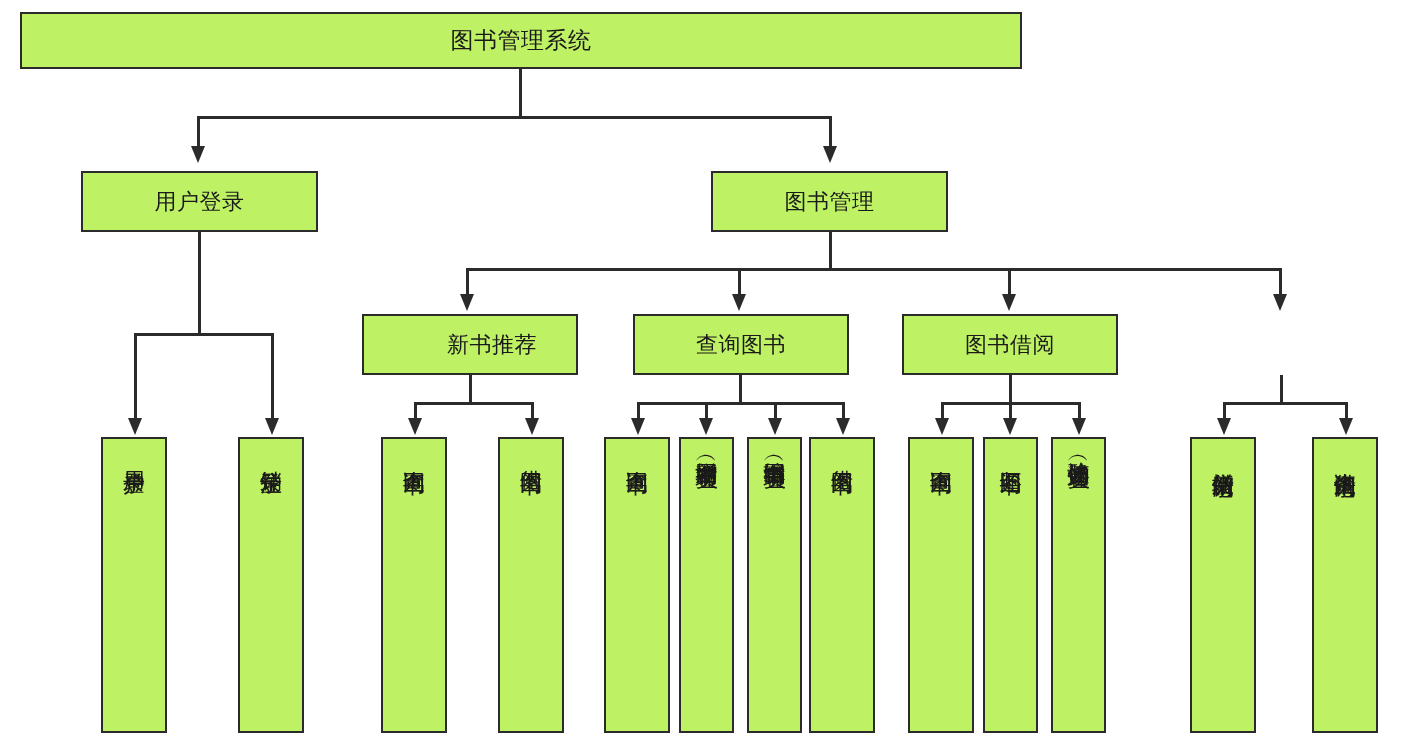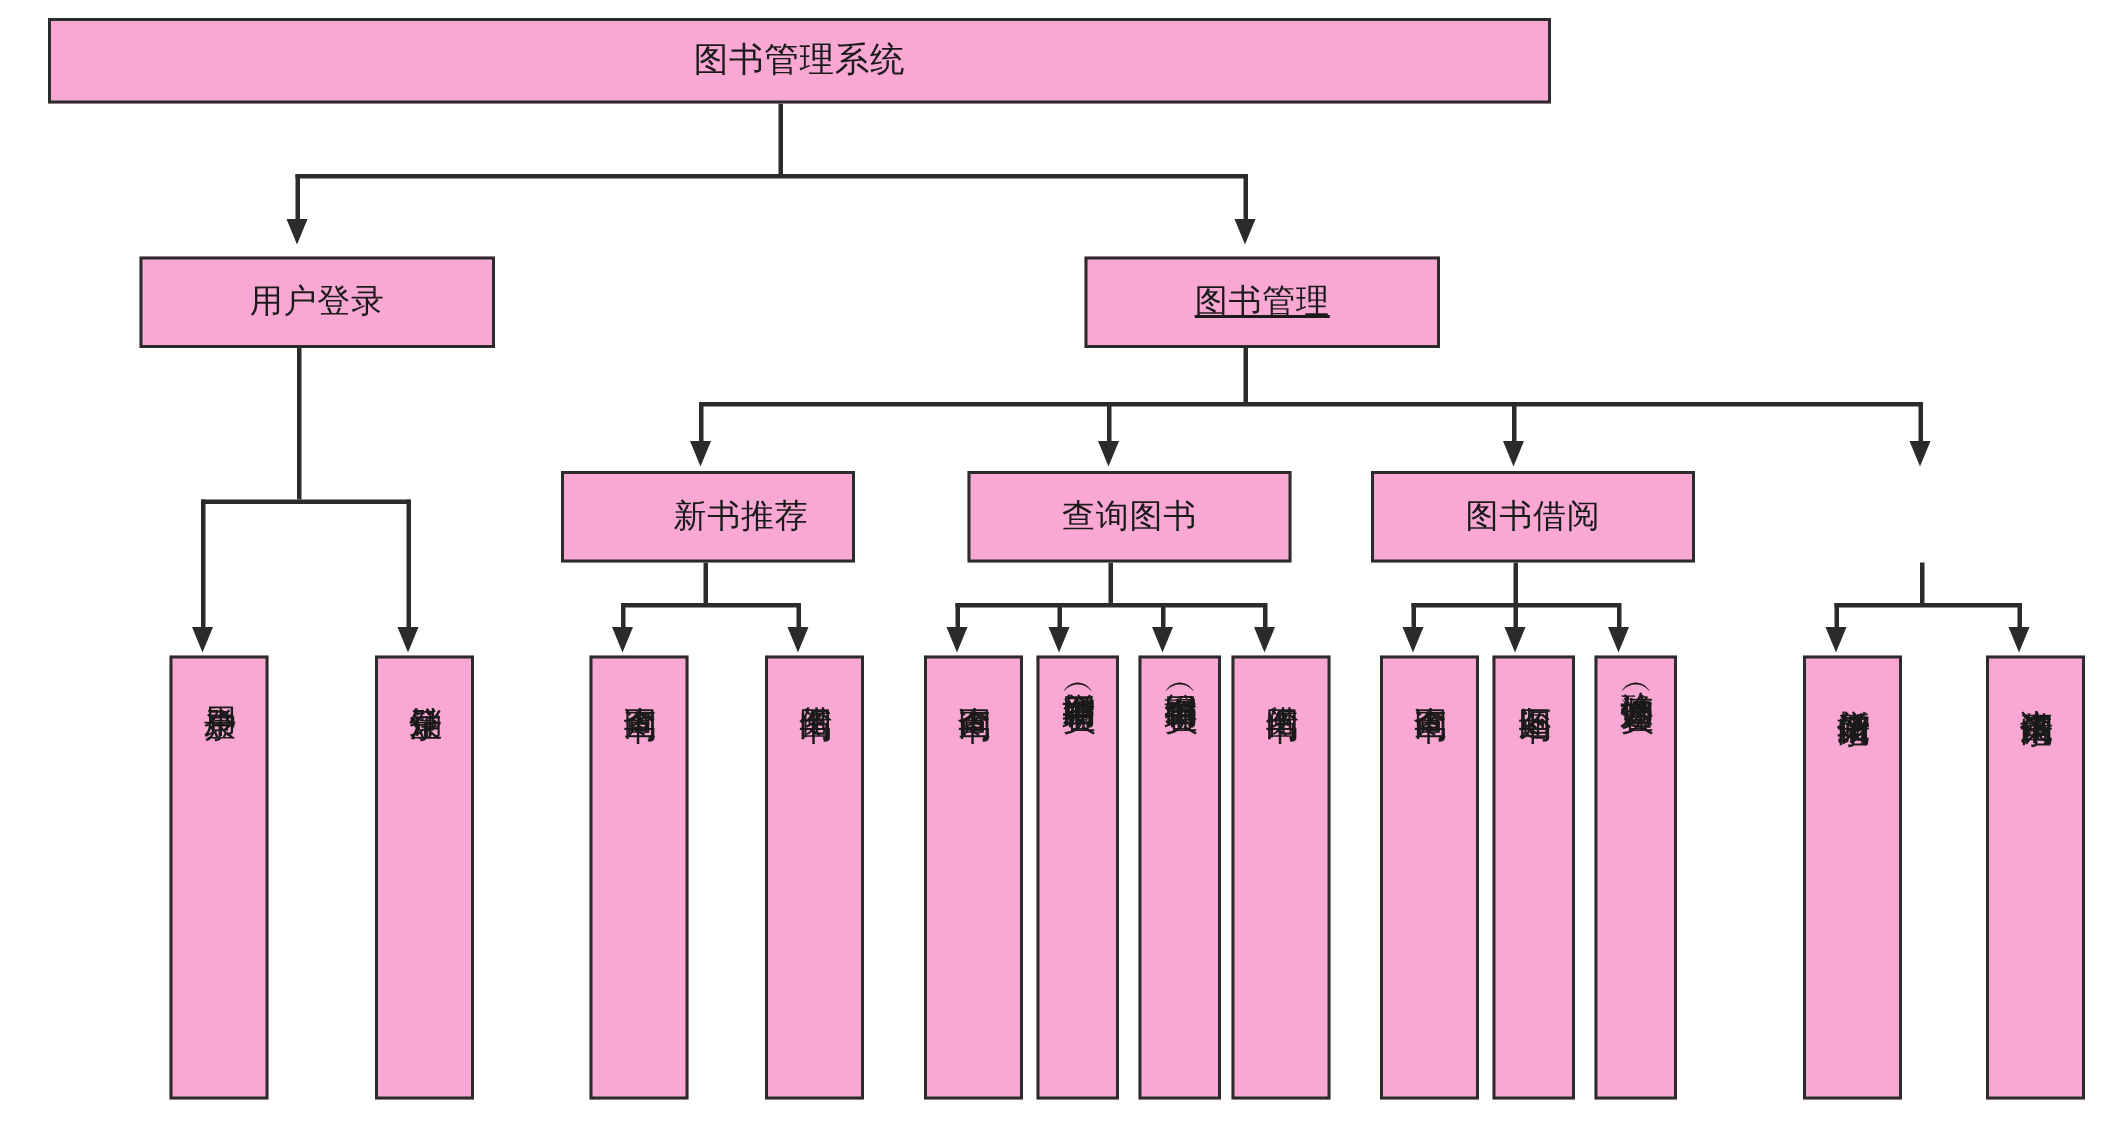--- a/index.html
+++ b/index.html
@@ -14,27 +14,26 @@
     position: relative;
     width: 1405px;
     height: 747px;
     background: #ffffff;
     overflow: hidden;
   }
   .node {
     position: absolute;
     box-sizing: border-box;
     border: 2.5px solid #2b2b2b;
-    background: #f9a8d4;
+    background: #bef264;
     color: #1a1a1a;
     display: flex;
     align-items: center;
     justify-content: center;
     z-index: 3;
-    margin-left: 12px;
   }
   .node .label {
     font-size: 22px;
     line-height: 1.05;
     white-space: nowrap;
     letter-spacing: 0.5px;
   }
   
   .n-root { left: 20px; top: 12px; width: 1002px; height: 57px; }
   .n-root .label { font-size: 23px; }
@@ -156,25 +155,25 @@
   <div class="arrow" style="left:1217px; top:418px;"></div>
   <div class="arrow" style="left:1339px; top:418px;"></div>
 
   <div class="node n-root">
     <span class="label">图书管理系统</span>
   </div>
 
   <div class="node n-l2" style="left:81px; top:171px; width:237px;">
     <span class="label">用户登录</span>
   </div>
-  <div class="node n-l2" style="left:711px; top:171px; width:237px;text-decoration:underline;">
+  <div class="node n-l2" style="left:711px; top:171px; width:237px;">
     <span class="label">图书管理</span>
   </div>
 
-  <div class="node n-l3" style="left:362px; top:314px; width:196px;padding-left:44px;">
+  <div class="node n-l3" style="left:362px; top:314px; width:216px;padding-left:44px;">
     <span class="label">新书推荐</span>
   </div>
   <div class="node n-l3" style="left:633px; top:314px; width:216px;">
     <span class="label">查询图书</span>
   </div>
   <div class="node n-l3" style="left:902px; top:314px; width:216px;">
     <span class="label">图书借阅</span>
   </div>
 
   <div class="node leaf" style="left:101px; top:437px; width:66px; height:296px;">

